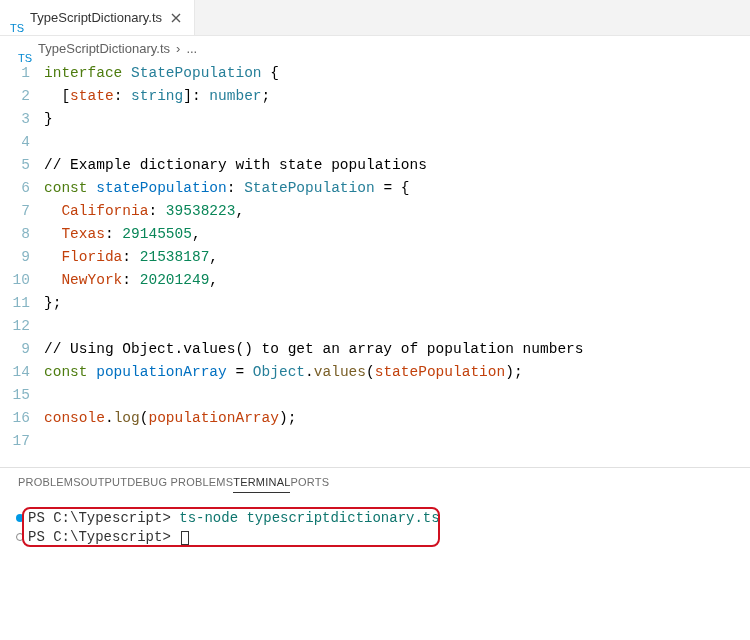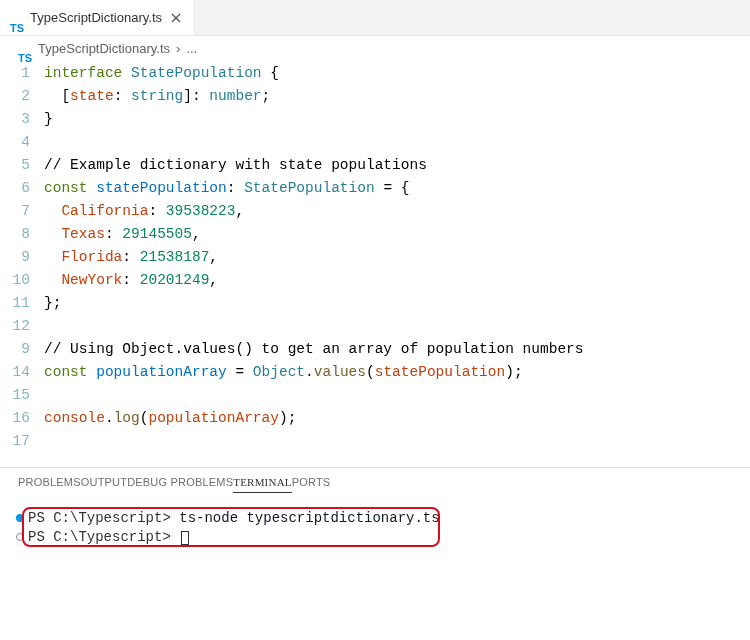--- a/index.html
+++ b/index.html
@@ -23,21 +23,21 @@
     display: flex;
     align-items: center;
     padding: 0 10px;
     background: #ffffff;
     border-right: 1px solid #e7e7e7;
     gap: 6px;
     cursor: pointer;
   }
   .ts-badge {
     color: #0288d1;
-    font-weight: 700;
+    font-weight: 400;
     font-size: 11px;
     margin-top: 20px;
   }
   .tab-label { color: #333333; }
   .tab-close {
     width: 16px; height: 16px;
     display:flex; align-items:center; justify-content:center;
     color:#555; border-radius:3px;
   }
   .breadcrumb {
@@ -82,21 +82,20 @@
     display:flex;
     padding: 8px 18px 6px 18px;
     font-size: 11px;
     color:#6e6e6e;
   }
   .panel-tab { cursor:pointer; letter-spacing:0.2px; }
   .panel-tab.active {
     color:#333333;
     border-bottom: 1px solid #333333;
     padding-bottom: 4px;
-    font-family: Liberation Serif, serif;
   }
   .terminal {
     font-family: Consolas, "Courier New", monospace;
     font-size: 14px;
     line-height: 19px;
     padding: 10px 16px 8px 16px;
     color:#333;
     position:relative;
   }
   .term-line { white-space: pre; }
@@ -104,21 +103,21 @@
     display:inline-block;
     width:8px; height:8px;
     border-radius:50%;
     margin-right:4px;
     vertical-align: middle;
   }
   .term-dot.blue { background:#0099e5; }
   .term-dot.hollow {
     background:#fff; border:1px solid #888;
   }
-  .term-cmd { color:#0f172a; }
+  .term-cmd { color:#0f766e; }
   .term-num { color:#098658; }
   .highlight-box {
     border: 2px solid #d01020;
     border-radius: 8px;
     position:absolute;
     left: 22px;
     top: 8px;
     width: 418px;
     height: 40px;
     pointer-events:none;

